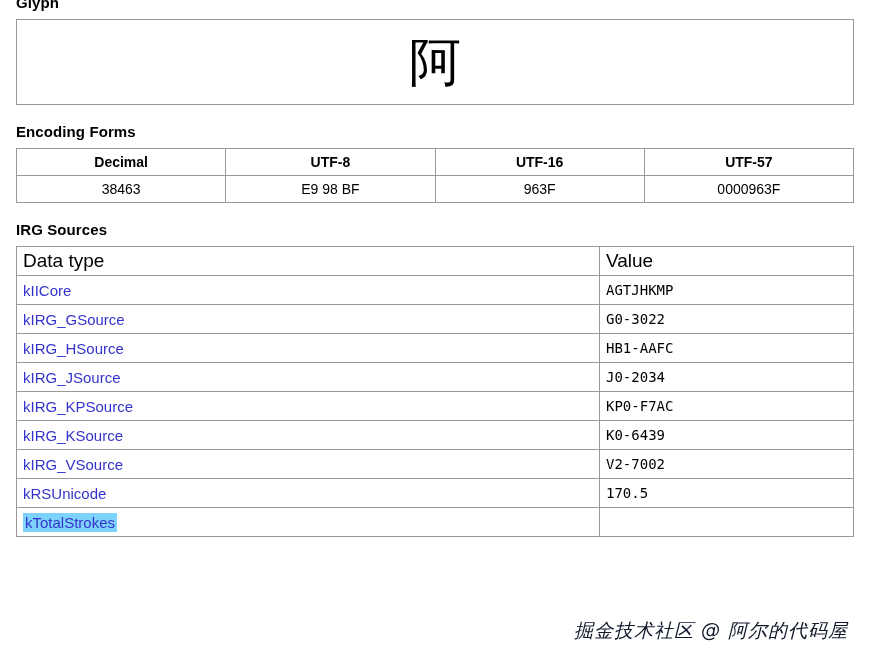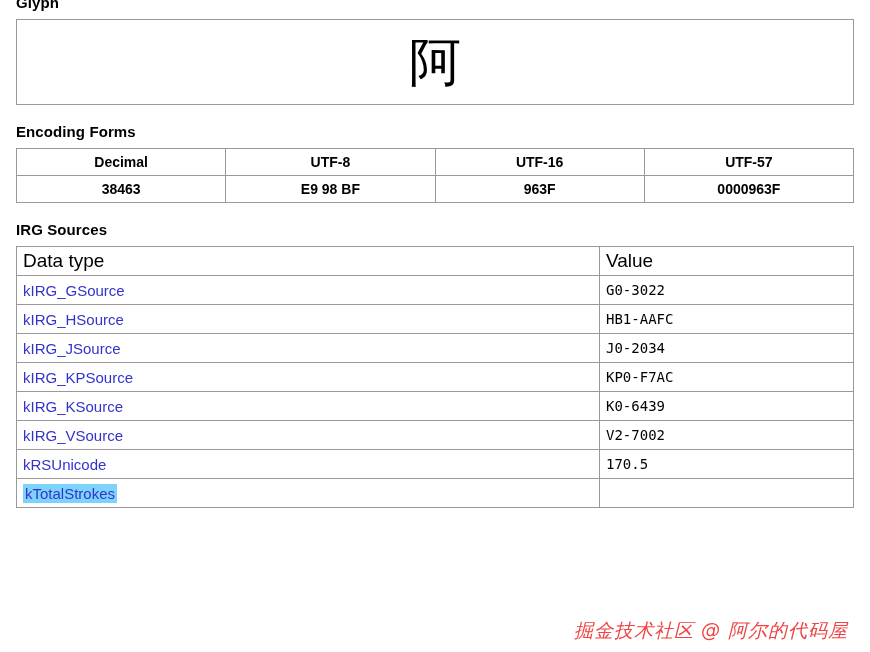--- a/index.html
+++ b/index.html
@@ -58,21 +58,21 @@
     border: 1px solid #999999;
     height: 26px;
     text-align: center;
     font-size: 14px;
     padding: 0 4px;
   }
   .enc-table th {
     font-weight: bold;
   }
   .enc-table td {
-    font-weight: bold;
+    font-weight: normal;
   }
   .irg-table {
     table-layout: fixed;
   }
   .irg-table th, .irg-table td {
     border: 1px solid #999999;
     height: 28px;
     padding: 0 6px;
     text-align: left;
     vertical-align: middle;
@@ -97,21 +97,21 @@
   .val-mono {
     font-family: "DejaVu Sans Mono", monospace;
     font-size: 12.5px;
   }
   .watermark {
     position: absolute;
     right: 22px;
     bottom: 8px;
     font-family: "DejaVu Sans", sans-serif;
     font-size: 19px;
-    color: #ef4444;
+    color: #0f172a;
     letter-spacing: 1px;
     font-style: italic;
     pointer-events: none;
     white-space: nowrap;
   }
 </style>
 </head>
 <body>
 
 <div class="page">
@@ -147,20 +147,24 @@
 
   <table class="irg-table">
     <thead>
       <tr>
         <th class="col-dt">Data type</th>
         <th class="col-val">Value</th>
       </tr>
     </thead>
     <tbody>
       <tr>
+        <td class="col-dt"><a class="dt-link" href="#">kIICore</a></td>
+        <td class="col-val val-mono">AGTJHKMP</td>
+      </tr>
+      <tr>
         <td class="col-dt"><a class="dt-link" href="#">kIRG_GSource</a></td>
         <td class="col-val val-mono">G0-3022</td>
       </tr>
       <tr>
         <td class="col-dt"><a class="dt-link" href="#">kIRG_HSource</a></td>
         <td class="col-val val-mono">HB1-AAFC</td>
       </tr>
       <tr>
         <td class="col-dt"><a class="dt-link" href="#">kIRG_JSource</a></td>
         <td class="col-val val-mono">J0-2034</td>

